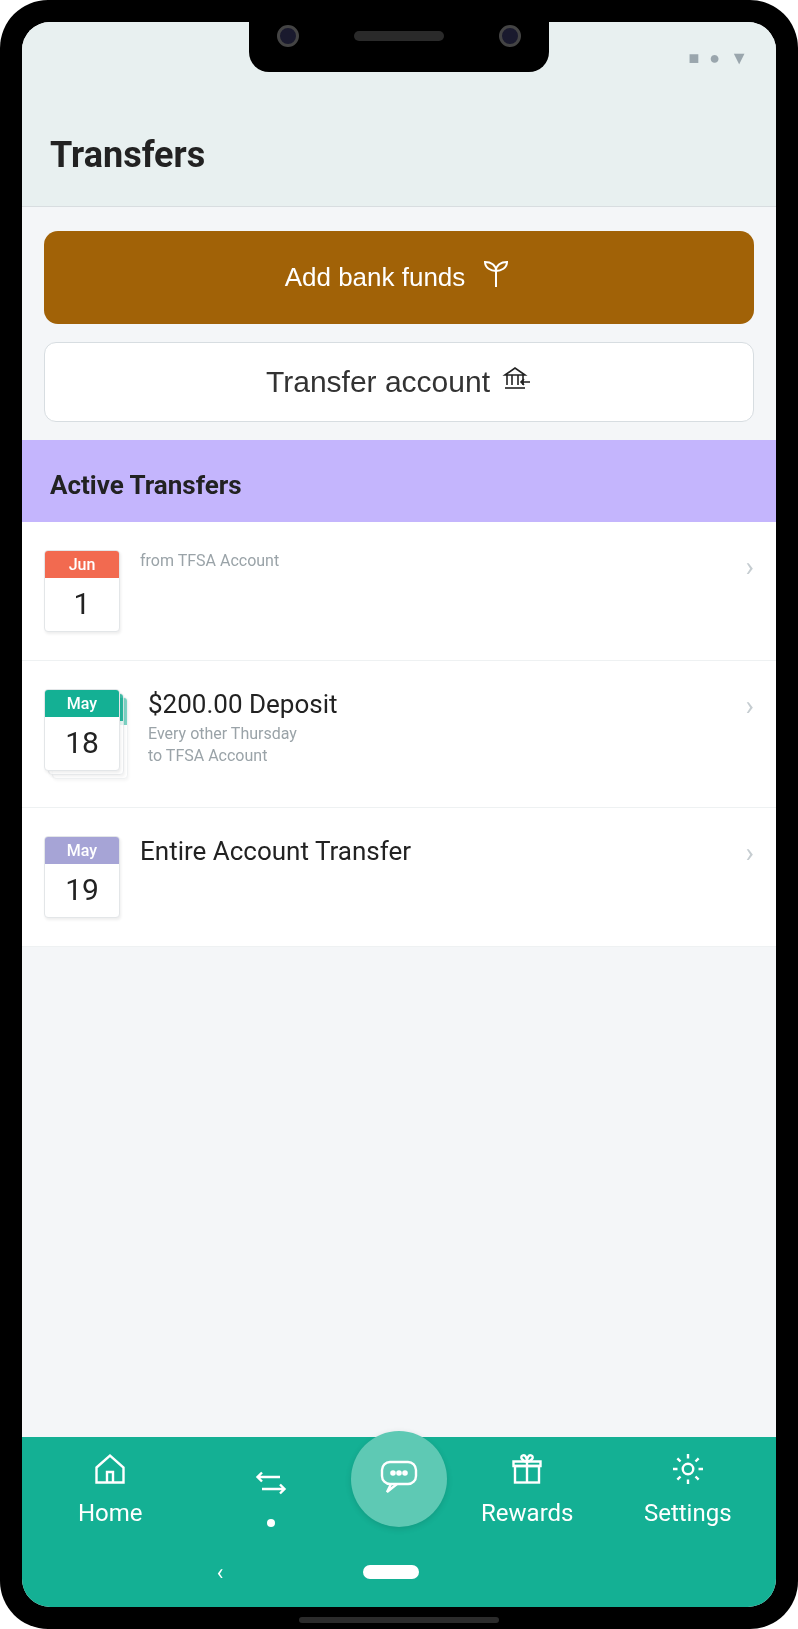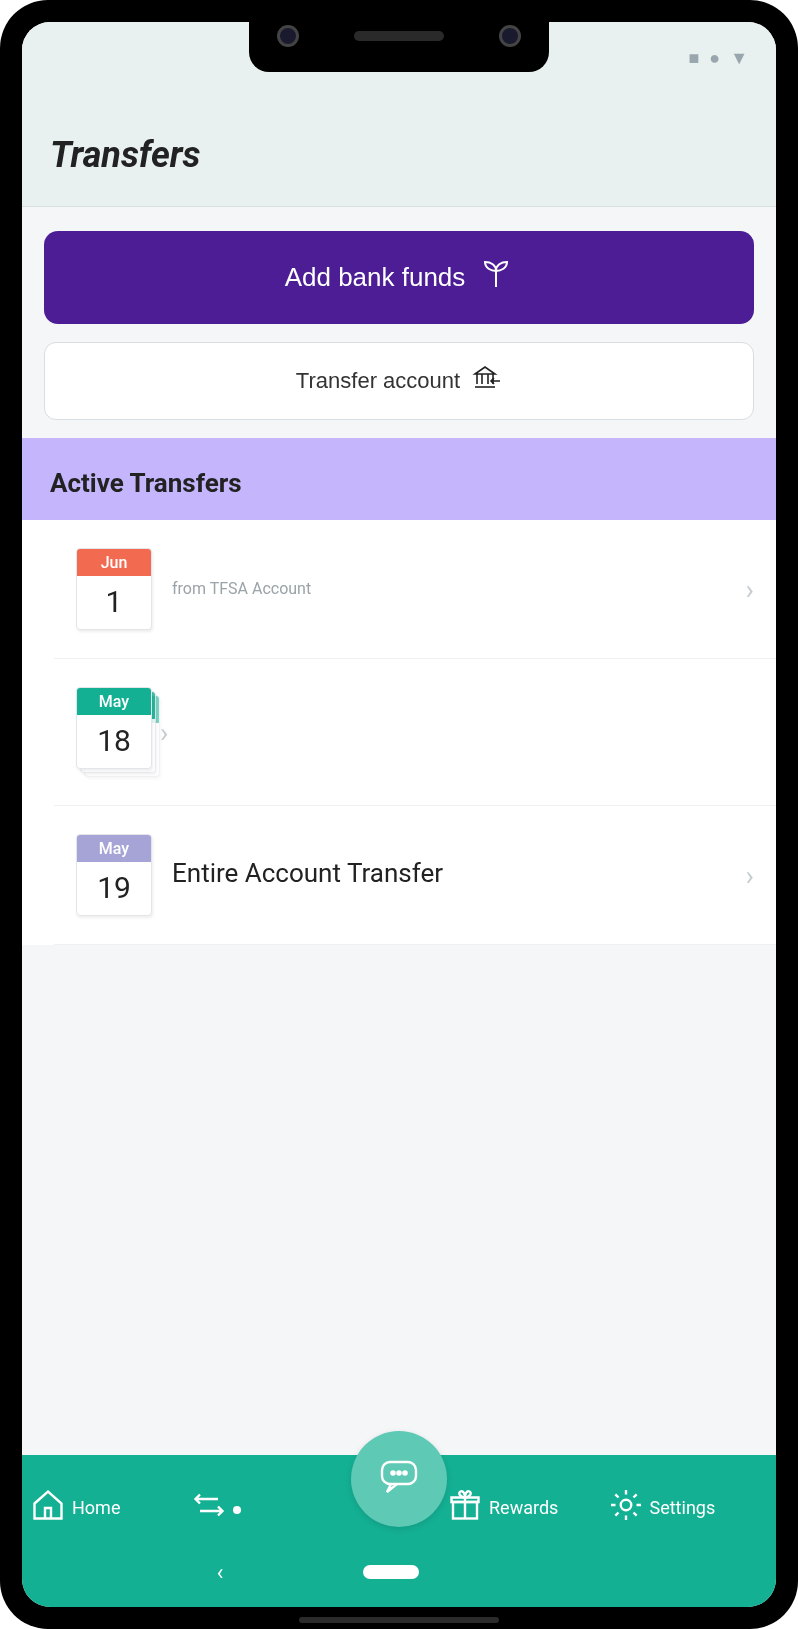--- a/index.html
+++ b/index.html
@@ -50,64 +50,62 @@
   .status-bar .si { color:#9aa6ad; font-size:18px; }
   .header {
     background: #e8f0f0;
     padding: 40px 28px 30px;
     border-bottom: 1px solid #d8dde0;
   }
   .header h1 {
     font-size: 36px;
     font-weight: 700;
     color: #222;
-    font-style: italic;
   }
   .actions {
     padding: 24px 22px 18px;
     background: #f4f6f8;
   }
   .btn-primary {
     width: 100%;
-    background: #4c1d95;
+    background: #a16207;
     color: #fff;
     font-size: 26px;
     font-weight: 500;
     border: none;
     border-radius: 14px;
     padding: 28px 10px;
     display:flex; align-items:center; justify-content:center; gap:14px;
     cursor:pointer;
   }
   .btn-row { display:flex; gap:16px; margin-top:18px; }
   .btn-secondary {
     flex:1;
     background:#fff;
     border:1px solid #d7dde1;
     border-radius:12px;
     padding:22px 8px;
-    font-size:22px;
+    font-size:30px;
     color:#333;
     display:flex; align-items:center; justify-content:center; gap:12px;
     cursor:pointer;
   }
   .section-title {
     padding: 30px 28px 22px;
     font-size: 26px;
     font-weight: 700;
     color:#222;
     background:#c4b5fd;
   }
   .list { background:#fff; }
   .row {
-    display:flex; align-items:center;
+    display:flex; 
     padding: 28px 22px;
     border-bottom:1px solid #eef1f2;
     cursor:pointer;
-    margin-left:32px;
   }
   .cal {
     width:76px;
     border:1px solid #e3e6e8;
     box-shadow: 1px 2px 3px rgba(0,0,0,0.07);
     border-radius:4px;
     overflow:hidden;
     text-align:center;
     flex-shrink:0;
     position:relative;
@@ -137,22 +135,22 @@
   .tabbar {
     background:#14b094;
     display:flex;
     align-items:flex-end;
     justify-content:space-around;
     padding: 14px 8px 10px;
     position:relative;
   }
   .tab {
     flex:1;
-    display:flex; flex-direction:row; align-items:center; gap:6px;
-    color:#fff; font-size:18px;
+    display:flex; flex-direction:column; align-items:center; gap:6px;
+    color:#fff; font-size:24px;
     cursor:pointer;
   }
   .tab svg { width:36px; height:36px; }
   .tab .dot { width:8px;height:8px;border-radius:50%;background:#fff;margin-top:6px; }
   .fab {
     width:96px;height:96px;border-radius:50%;
     background:#5ec9b4;
     display:flex;align-items:center;justify-content:center;
     margin-top:-38px;
     box-shadow:0 2px 6px rgba(0,0,0,0.12);
@@ -240,20 +238,25 @@
             </div>
           <div class="cal cal-green cL1">
               <div class="cal-month">&nbsp;</div>
               <div class="cal-day">&nbsp;</div>
             </div>
           <div class="cal cal-green cL0">
             <div class="cal-month">May</div>
             <div class="cal-day">18</div>
           </div>
         </div>
+        <div class="row-body">
+          <div class="row-title">$200.00 Deposit</div>
+          <div class="row-sub">Every other Thursday</div>
+          <div class="row-sub">to TFSA Account</div>
+        </div>
         <div class="chev">›</div>
       </div>
 
       <div class="row">
         <div class="cal cal-purple">
           <div class="cal-month">May</div>
           <div class="cal-day">19</div>
         </div>
         <div class="row-body">
           <div class="row-title">Entire Account Transfer</div>

